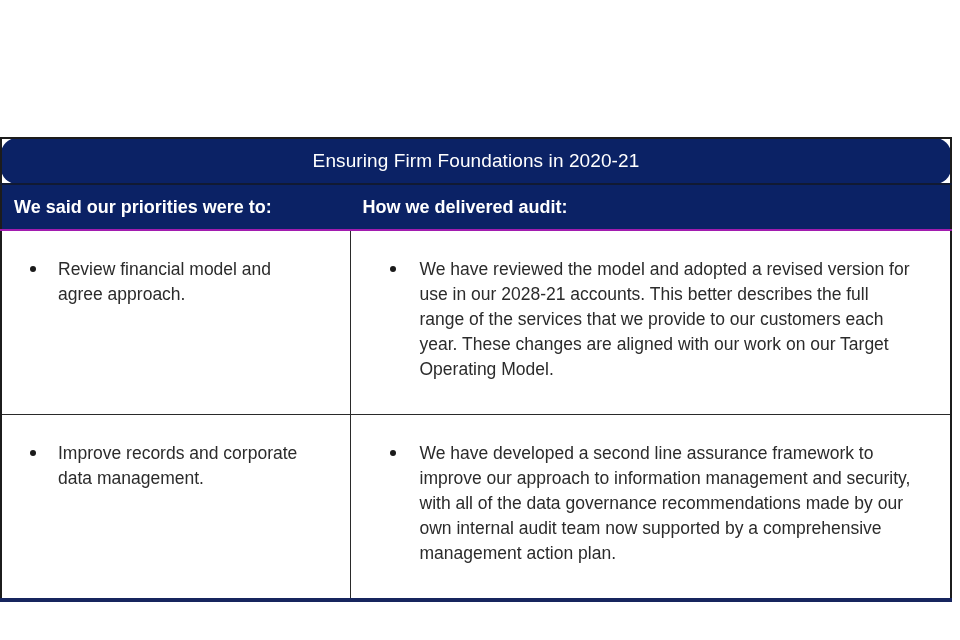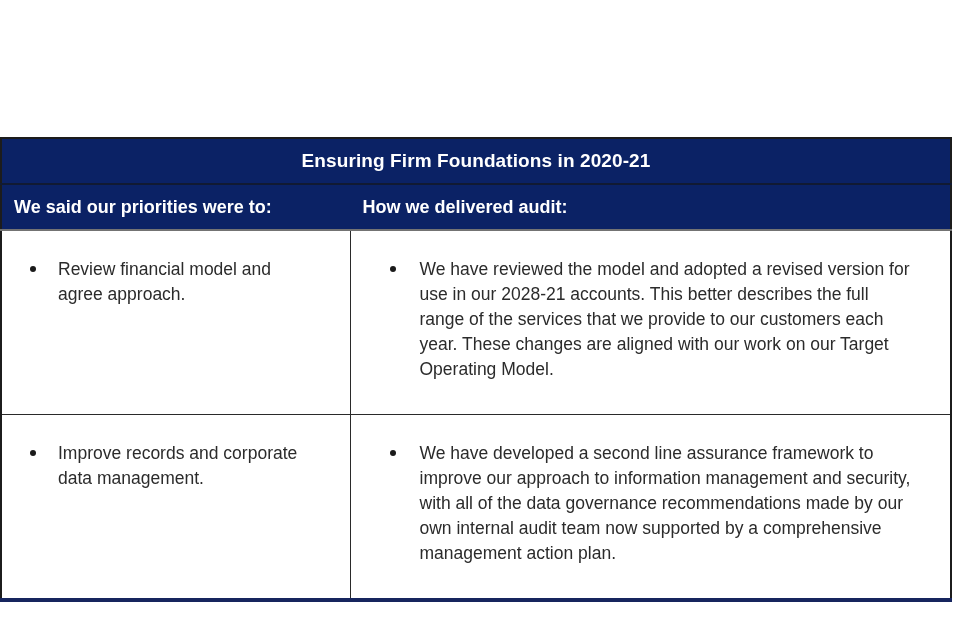--- a/index.html
+++ b/index.html
@@ -31,41 +31,42 @@
     table-layout: fixed;
   }
   table.priorities col.col-left  { width: 349px; }
   table.priorities col.col-right { width: 601px; }
 
   
   tr.title-row td {
     background: #0b2265;
     color: #ffffff;
     text-align: center;
-    font-weight: bold;
+    font-weight: normal;
     font-size: 19px;
     letter-spacing: 0.1px;
     height: 44px;
     padding: 0 6px;
     border-top: 2px solid #1c1c1c;
     border-left: 2px solid #1c1c1c;
     border-right: 2px solid #1c1c1c;
     border-bottom: 2px solid #111a33;
+    border-radius: 16px;
   }
 
   
   tr.subhead-row td {
     background: #0b2265;
     color: #ffffff;
     font-weight: bold;
     font-size: 18px;
     height: 44px;
     padding: 0 0 0 12px;
     vertical-align: middle;
-    border-bottom: 2px solid #737373;
+    border-bottom: 2px solid #a21caf;
     border-left: 2px solid #1c1c1c;
     border-right: 2px solid #1c1c1c;
   }
   tr.subhead-row td.cell-left  { border-right: 1px solid #0b2265; }
   tr.subhead-row td.cell-right { border-left: 1px solid #0b2265; }
 
   
   tr.body-row td {
     background: #ffffff;
     vertical-align: top;

